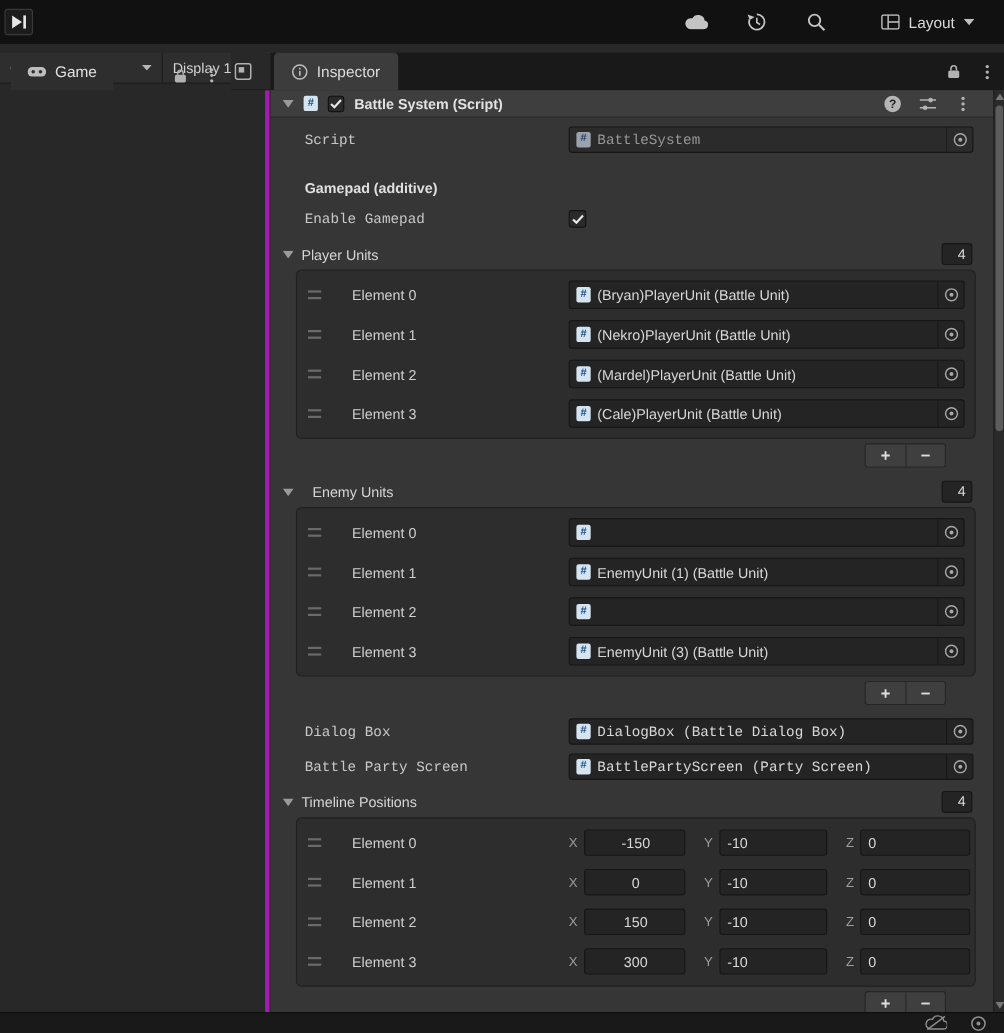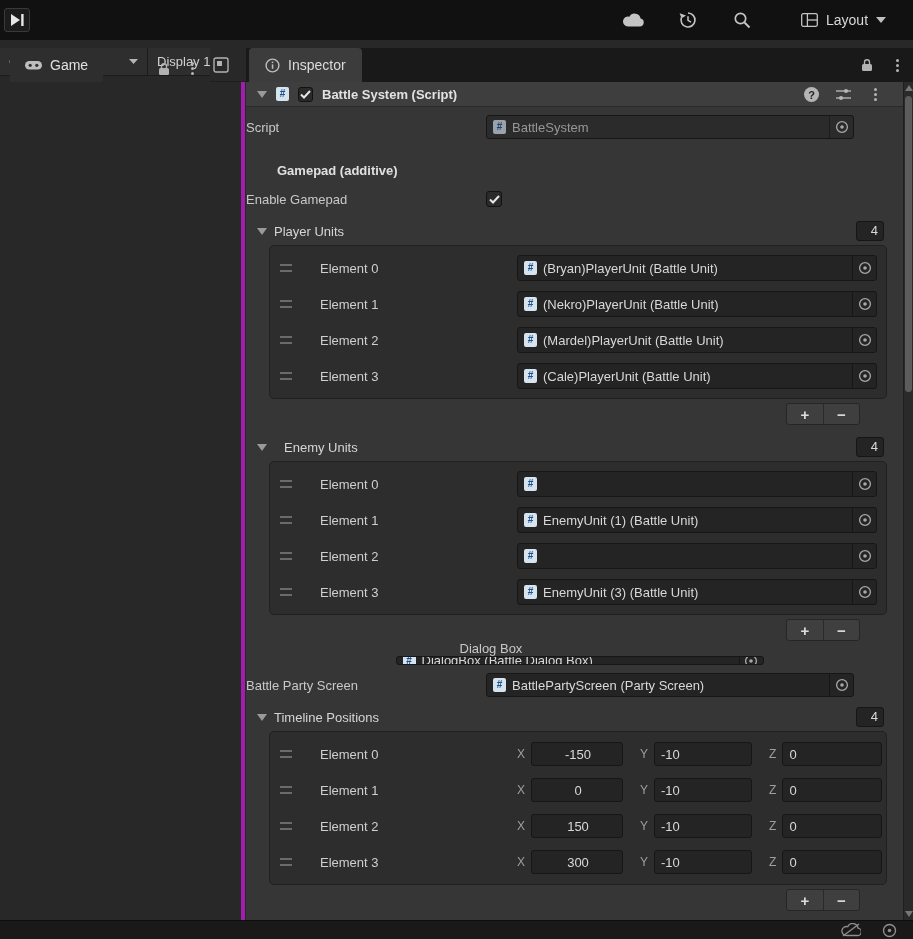--- a/index.html
+++ b/index.html
@@ -69,21 +69,21 @@
 
   .insp-body { position:absolute; left:0; top:34px; right:0; bottom:0; background:#363636; overflow:hidden; }
 
   .comp-header { position:relative; height:25px; background:#3e3e3e; border-bottom:1px solid #2a2a2a; display:flex; align-items:center; }
   .comp-header .fold { margin-left:11px; }
   .comp-title { margin-left:9px; font-size:13px; font-weight:bold; color:#e2e2e2; }
   .h-help { position:absolute; right:94px; top:5px; width:15px; height:15px; border-radius:50%; background:#b5b5b5; color:#222; font-size:11px; font-weight:bold; display:flex; align-items:center; justify-content:center; cursor:pointer; }
   .h-preset { position:absolute; right:62px; top:6px; cursor:pointer; }
   .comp-header .kebab { position:absolute; right:36px; top:6px; }
 
-  .row { display:flex; align-items:center; height:24px; font-size:13px; }
+  .row { display:flex; align-items:center; height:24px; padding-left:31px; font-size:13px;font-family:Liberation Mono, monospace; }
   .row .lbl { width:240px; color:#c8c8c8; flex:none; white-space:nowrap; overflow:hidden; }
   .lbl-dim { color:#878787; }
 
   .bold-header { margin-top:24px; padding-left:31px; font-size:13px; font-weight:bold; color:#e0e0e0; height:18px; }
 
   .fold-row { display:flex; align-items:center; height:24px; padding-left:11px; padding-right:29px; font-size:13px; color:#d6d6d6; }
   .fold-row .fold { margin-right:7px; }
   .size-box { margin-left:auto; width:28px; height:20px; background:#242424; border:1px solid #161616; border-radius:3px; text-align:right; padding:1px 5px 0 0; font-size:13px; color:#d8d8d8; }
 
   .checkbox { width:16px; height:16px; background:#2a2a2a; border:1px solid #121212; border-radius:3px; display:flex; align-items:center; justify-content:center; cursor:pointer; flex:none; }
@@ -117,21 +117,21 @@
   .v-scroll { position:absolute; right:0; top:34px; bottom:0; width:10px; background:#2a2a2a; border-left:1px solid #1e1e1e; }
   .v-thumb { position:absolute; left:1px; right:1px; top:14px; height:296px; background:#5c5c5c; border-radius:4px; cursor:pointer; }
   .scroll-arrow { position:absolute; left:1px; width:8px; height:8px; display:flex; align-items:center; justify-content:center; cursor:pointer; }
   .sa-up { top:2px; } .sa-down { bottom:2px; }
 
   
   .status-bar { position:absolute; left:0; bottom:0; width:913px; height:19px; background:#191919; border-top:1px solid #0d0d0d; }
   .sb-icon { position:absolute; top:2px; cursor:pointer; }
   .sb-1 { right:52px; } .sb-2 { right:16px; }
 
-  .mt8{margin-top:8px;} .mt6{margin-top:6px;} .mt10{margin-top:10px;gap:10px;} .mt12{flex-direction:column;}
+  .mt8{margin-top:8px;} .mt6{margin-top:6px;} .mt10{margin-top:10px;gap:10px;} .mt12{margin-top:12px;}
 </style>
 </head>
 <body>
 
 <div class="app">
 
   <div class="top-toolbar">
     <div class="step-btn">
       <svg width="16" height="14" viewBox="0 0 16 14">
         <path d="M2 1 L11 7 L2 13 Z" fill="#e6e6e6"></path>

